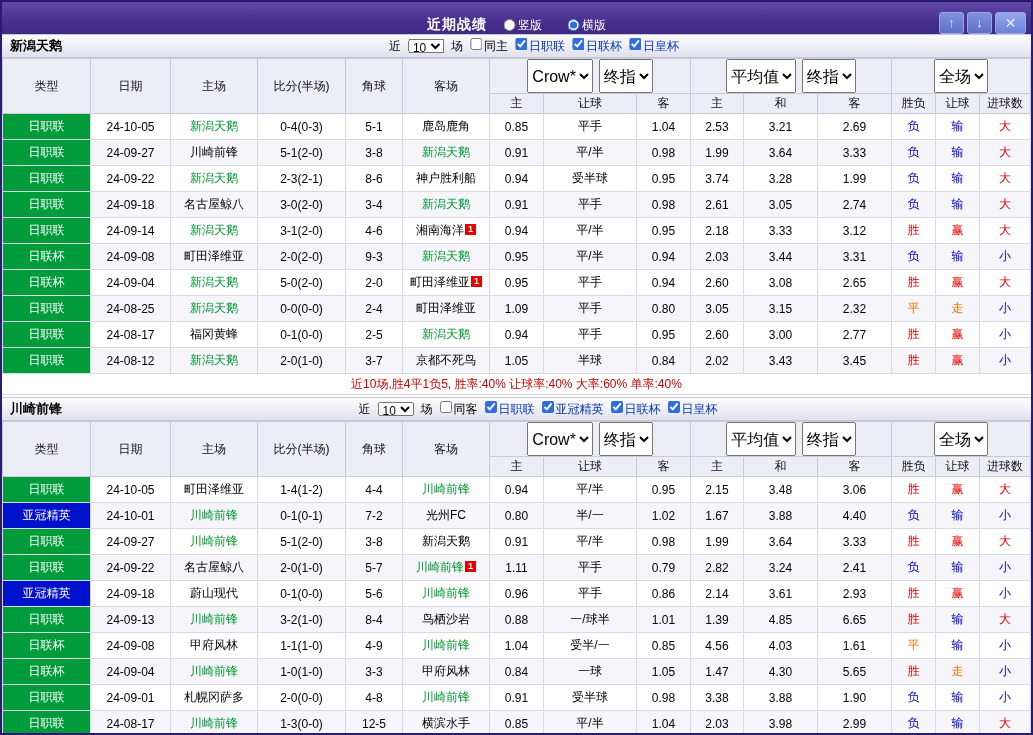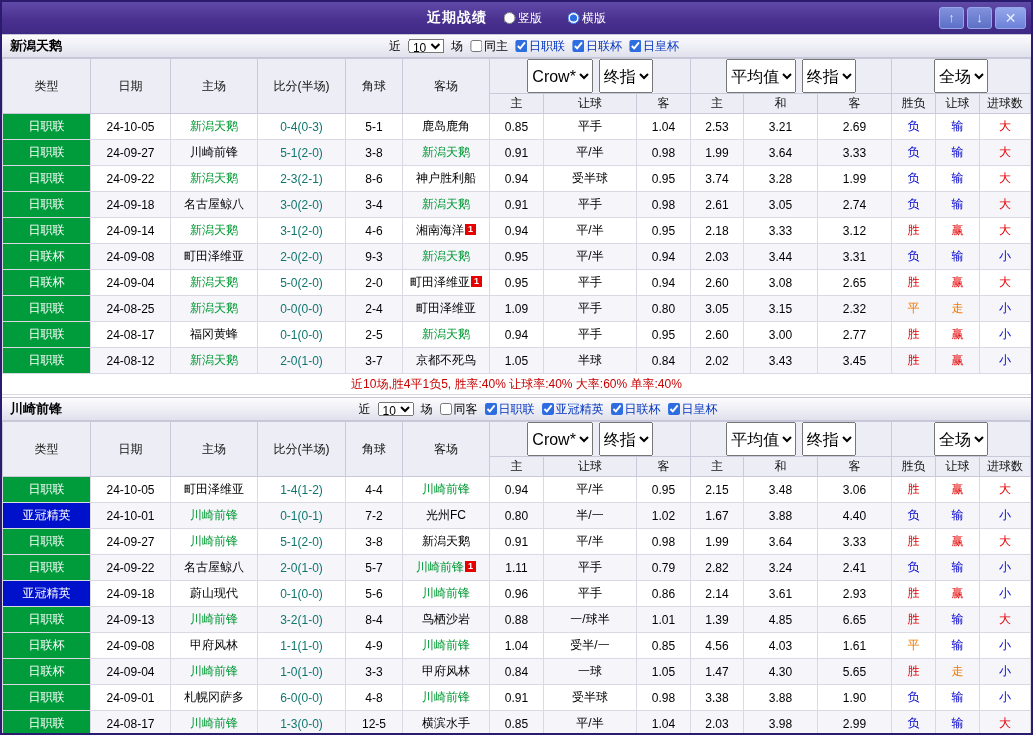--- a/index.html
+++ b/index.html
@@ -1,44 +1,44 @@
 <!DOCTYPE html>
 <html><head>
 <meta charset="utf-8">
 <style>
   *{box-sizing:border-box;margin:0;padding:0}
   html,body{width:1033px;height:735px}
   body{font-family:"Liberation Sans","DejaVu Sans",sans-serif;background:#fff}
   .window{width:1033px;height:735px;border:2px solid #2a1b6e;background:#fff;overflow:hidden}
-  .titlebar{height:32px;background:linear-gradient(180deg,#604aa8 0%,#4a3190 55%,#3e2a84 100%);display:flex;align-items:center;position:relative;color:#fff}
+  .titlebar{height:32px;background:linear-gradient(180deg,#604aa8 0%,#4a3190 55%,#3e2a84 100%);display:flex;align-items:flex-end;position:relative;color:#fff}
   .tb-center{position:absolute;left:50%;transform:translateX(-50%);display:flex;align-items:center;gap:16px}
   .tb-title{font-size:14px;font-weight:bold;letter-spacing:1px}
   .tb-radios{display:flex;gap:25px;font-size:12px}
   .tb-radios label{display:flex;align-items:center;gap:3px;cursor:pointer}
   input[type=radio],input[type=checkbox]{accent-color:#2e6de0;margin:0;width:12px;height:12px}
   .tb-buttons{margin-left:auto;display:flex;gap:3px;padding-right:5px;align-items:center}
   .tb-btn{width:25px;height:22px;border:1px solid #97a7ea;background:linear-gradient(#8191dc,#5d70c6);color:#e8efff;font-size:13px;line-height:20px;text-align:center;border-radius:3px;cursor:pointer;padding:0;font-family:inherit}
   .tb-btn.close{width:31px;background:linear-gradient(#95a8eb,#6b81d8);font-weight:bold;font-size:14px}
   .sec-header{height:24px;background:linear-gradient(#fcfcfe,#e1e1ed);border-top:1px solid #c6c6d8;border-bottom:1px solid #c6c6d8;display:flex;align-items:center;position:relative;font-size:12px}
   .team-name{font-weight:bold;font-size:13px;margin-left:8px;color:#000}
   .filters{position:absolute;left:50%;transform:translateX(-44%);display:flex;align-items:center;gap:7px;white-space:nowrap}
   .filters select{font-size:12px;height:14px}
-  .cb{display:flex;align-items:center;gap:2px;cursor:pointer;color:#000}
+  .cb{display:flex;gap:2px;cursor:pointer;color:#000}
   .cb.hl{color:#0033bb}
   table{width:100%;border-collapse:collapse;table-layout:fixed}
   th,td{border:1px solid #d9d9e4;font-size:12px;text-align:center;white-space:nowrap;overflow:hidden;font-weight:normal;padding:0}
   thead th{background:#ededf5;border-color:#c9c9da;height:20px;color:#111}
   thead tr.ddrow th{height:21px}
   thead select{font-size:16px;height:34px;margin:0 1px;vertical-align:middle}
   tbody td{height:26px;color:#000}
   tbody tr:nth-child(even) td{background:#f5f5fa}
   td.lg{background:#009c3c;color:#fff}
   td.lb{background:#0011cc;color:#fff}
   td.tg{color:#009933}
-  td.sc{color:#0f766e}
+  td.sc{color:#000000}
   td.rd{color:#e60000}
   td.bl{color:#0000cc}
   td.og{color:#f07800}
   tbody tr:nth-child(even) td.lg{background:#009c3c}
   tbody tr:nth-child(even) td.lb{background:#0011cc}
   .badge{display:inline-block;background:#e60000;color:#fff;font-size:9px;width:11px;height:11px;line-height:11px;margin-left:1px;vertical-align:2px;text-align:center;font-weight:bold}
   .summary{height:21px;line-height:21px;text-align:center;font-size:12px;color:#c80000;background:#fff;border-bottom:1px solid #d9d9e4}
   .gap{height:2px;background:#fff}
 </style>
 </head>
@@ -510,21 +510,21 @@
             <td>4.30</td>
             <td>5.65</td>
             <td class="rd">胜</td>
             <td class="og">走</td>
             <td class="bl">小</td>
           </tr>
           <tr>
             <td class="lg">日职联</td>
             <td>24-09-01</td>
             <td>札幌冈萨多</td>
-            <td class="sc">6-0(0-0)</td>
+            <td class="sc">2-0(0-0)</td>
             <td>4-8</td>
             <td class="tg">川崎前锋</td>
             <td>0.91</td>
             <td>受半球</td>
             <td>0.98</td>
             <td>3.38</td>
             <td>3.88</td>
             <td>1.90</td>
             <td class="bl">负</td>
             <td class="bl">输</td>

